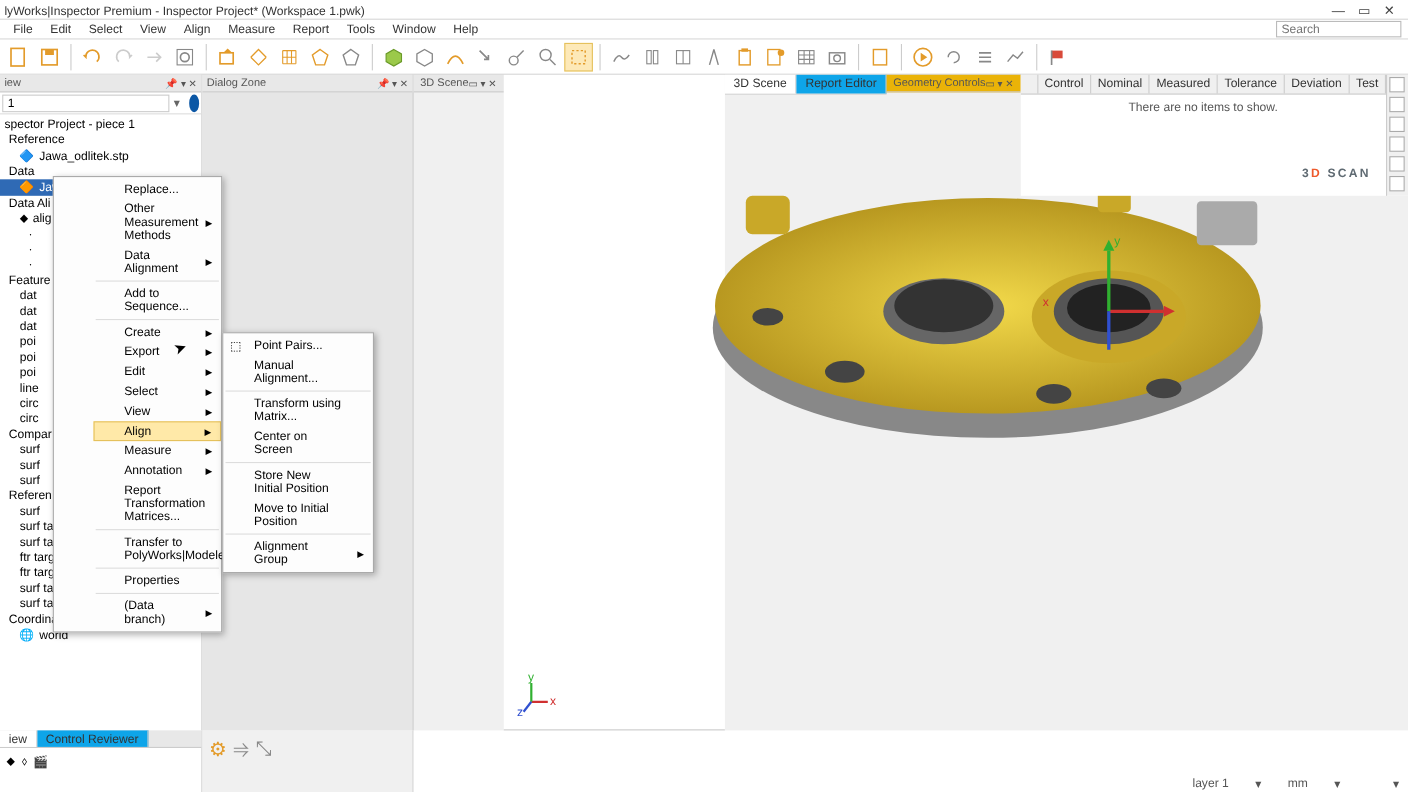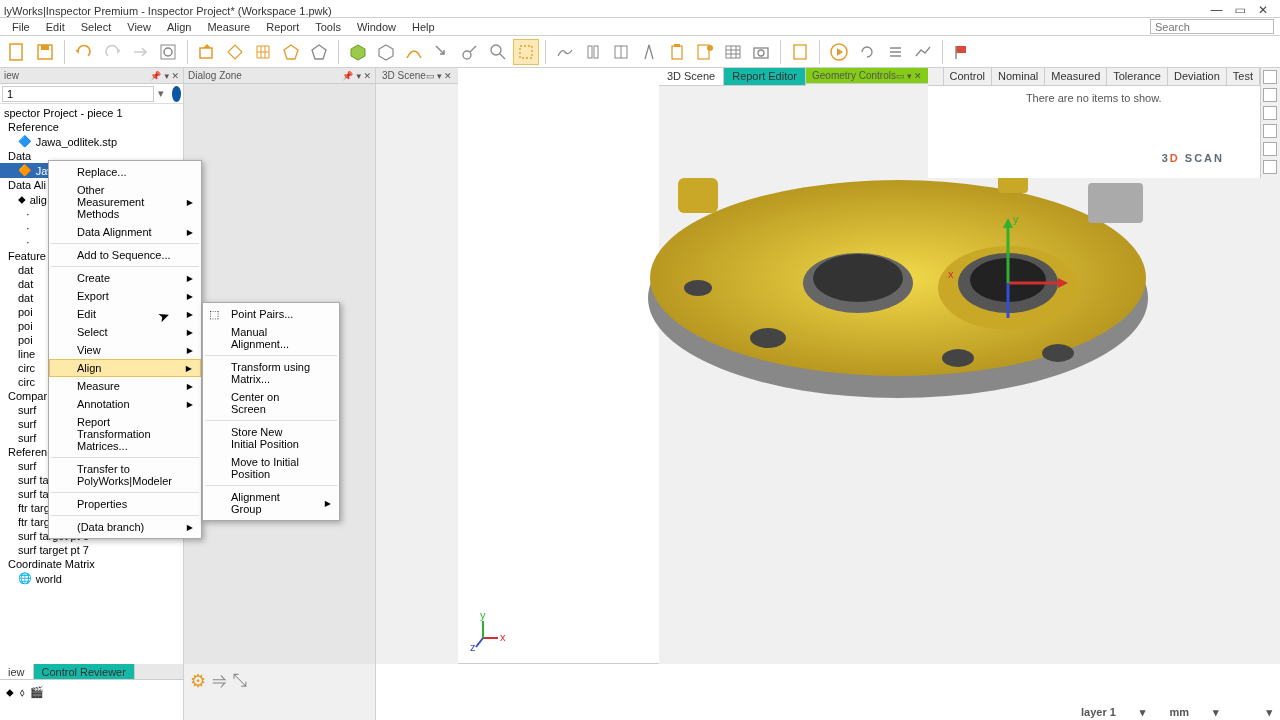--- a/index.html
+++ b/index.html
@@ -5,21 +5,21 @@
 * { margin: 0; padding: 0; box-sizing: border-box; font-family: "Segoe UI", Tahoma, sans-serif; font-size: 11px; }
 body { width: 1280px; height: 720px; background: #f0f0f0; overflow: hidden; position: relative; }
 
 .titlebar { height: 18px; background: #fff; display: flex; align-items: flex-end; padding: 0 4px; border-bottom: 1px solid #d0d0d0; }
 .titlebar-text { flex: 1; color: #333; font-size: 11px; }
 .window-controls { display: flex; gap: 12px; padding-right: 8px; }
 .window-controls span { font-size: 12px; cursor: default; color: #444; }
 
 .menubar { height: 18px; background: #fff; display: flex; align-items: center; padding: 0 6px; gap: 4px; border-bottom: 1px solid #d0d0d0; }
 .menubar span { padding: 2px 6px; color: #333; }
-.search-box { margin-left: auto; width: 124px; height: 15px; border: 1px solid #bbb; padding: 0 4px; color: #888; font-size: 11px; }
+.search-box { margin-left: auto; width: 114px; height: 15px; border: 1px solid #bbb; padding: 0 4px; color: #888; font-size: 11px; }
 
 .toolbar { height: 32px; background: #fff; display: flex; align-items: center; padding: 2px 4px; gap: 2px; border-bottom: 1px solid #d0d0d0; }
 .tool-icon { width: 26px; height: 26px; display: flex; align-items: center; justify-content: center; border: 1px solid transparent; }
 .tool-icon svg { width: 20px; height: 20px; }
 .tool-sep { width: 1px; height: 24px; background: #ccc; margin: 0 4px; }
 
 .workspace { display: flex; height: 596px; }
 
 .left-panel { width: 184px; background: #fff; border-right: 1px solid #d0d0d0; display: flex; flex-direction: column; }
 .panel-header { height: 16px; background: #e8e8e8; display: flex; align-items: center; padding: 0 4px; border-bottom: 1px solid #ccc; }
@@ -39,51 +39,51 @@
 
 .dialog-zone { width: 192px; background: #e6e6e6; border-right: 1px solid #d0d0d0; }
 
 .right-area { flex: 1; display: flex; flex-direction: row; }
 .scene-header { height: 16px; background: #e8e8e8; display: flex; align-items: center; padding: 0 6px; border-bottom: 1px solid #ccc; }
 .scene-3d { flex: 1; background: #fff; position: relative; border-bottom: 1px solid #ccc; }
 .part-img { position: absolute; left: 180px; top: 60px; width: 520px; height: 290px; }
 .axis-gizmo { position: absolute; left: 10px; bottom: 10px; width: 40px; height: 40px; }
 
 .tabs-row { height: 18px; background: #f4f4f4; display: flex; border-bottom: 1px solid #ccc; }
-.tab { padding: 2px 8px; background: #14b8a6; border-right: 1px solid #ccc; color: #333; }
+.tab { padding: 2px 8px; background: #0ea5e9; border-right: 1px solid #ccc; color: #333; }
 .tab.active { background: #fff; }
 
-.geom-header { height: 16px; background: #84cc16; display: flex; align-items: center; padding: 0 6px; border-bottom: 1px solid #ccc; }
+.geom-header { height: 16px; background: #eab308; display: flex; align-items: center; padding: 0 6px; border-bottom: 1px solid #ccc; }
 .geom-table { height: 110px; background: #fff; display: flex; position: relative; }
 .gt-main { flex: 1; }
 .gt-head { display: flex; height: 18px; background: #f0f0f0; border-bottom: 1px solid #ccc; }
 .gt-col { border-right: 1px solid #ccc; padding: 2px 6px; color: #333; text-align: left; }
 .gt-body { text-align: center; padding-top: 6px; color: #555; }
 .gt-side { width: 20px; background: #f0f0f0; border-left: 1px solid #ccc; display: flex; flex-direction: column; gap: 4px; padding: 2px; }
 .side-btn { width: 14px; height: 14px; border: 1px solid #aaa; background: #fff; }
 
-.logo-3d { position: absolute; right: 56px; bottom: 6px; font-size: 44px; font-weight: 700; color: #5f6a72; letter-spacing: 2px; }
+.logo-3d { position: absolute; right: 34px; bottom: 6px; font-size: 44px; font-weight: 700; color: #5f6a72; letter-spacing: 2px; }
 .logo-3d .d { color: #ee5a2c; }
 
 .bottom-panels { display: flex; height: 56px; }
 .bottom-left { width: 184px; background: #fff; border-right: 1px solid #d0d0d0; }
 .bl-tabs { height: 16px; background: #e8e8e8; display: flex; border-bottom: 1px solid #ccc; }
 .bl-icons { display: flex; gap: 6px; padding: 6px; }
 .bottom-dialog { width: 192px; background: #f0f0f0; display: flex; gap: 6px; padding: 6px; border-right: 1px solid #d0d0d0; }
 .bottom-right { flex: 1; background: #fff; }
 
-.statusbar { position: absolute; bottom: 0; right: 0; height: 14px; display: flex; gap: 24px; padding: 0 8px; color: #555; font-size: 10px; font-weight: bold; }
+.statusbar { position: absolute; bottom: 0; right: 0; height: 14px; display: flex; gap: 24px; padding: 0 8px; color: #555; font-size: 10px; }
 
 
 .ctx-menu { position: absolute; background: #fdfdfd; border: 1px solid #aaa; box-shadow: 2px 2px 6px rgba(0,0,0,0.3); padding: 2px 0; }
 .ctx-item { padding: 3px 28px 3px 28px; color: #000; display: flex; align-items: center; position: relative; }
 .ctx-item.hl { background: #ffe9a8; border: 1px solid #e5c15c; padding: 2px 27px 2px 27px; }
 .ctx-sep { height: 1px; background: #ddd; margin: 2px 2px; }
 .ctx-arrow { position: absolute; right: 8px; font-size: 8px; }
-.ctx1 { left: 48px; top: 160px; width: 154px; }
+.ctx1 { left: 48px; top: 160px; width: 154px; padding-left: 36px; }
 .ctx2 { left: 202px; top: 302px; width: 138px; }
 .cursor { position: absolute; left: 158px; top: 308px; font-size: 14px; transform: rotate(-20deg); }
 </style>
 </head>
 <body>
 
 <div class="titlebar">
   <span class="titlebar-text">lyWorks|Inspector Premium - Inspector Project* (Workspace 1.pwk)</span>
   <div class="window-controls">
     <span>—</span>

